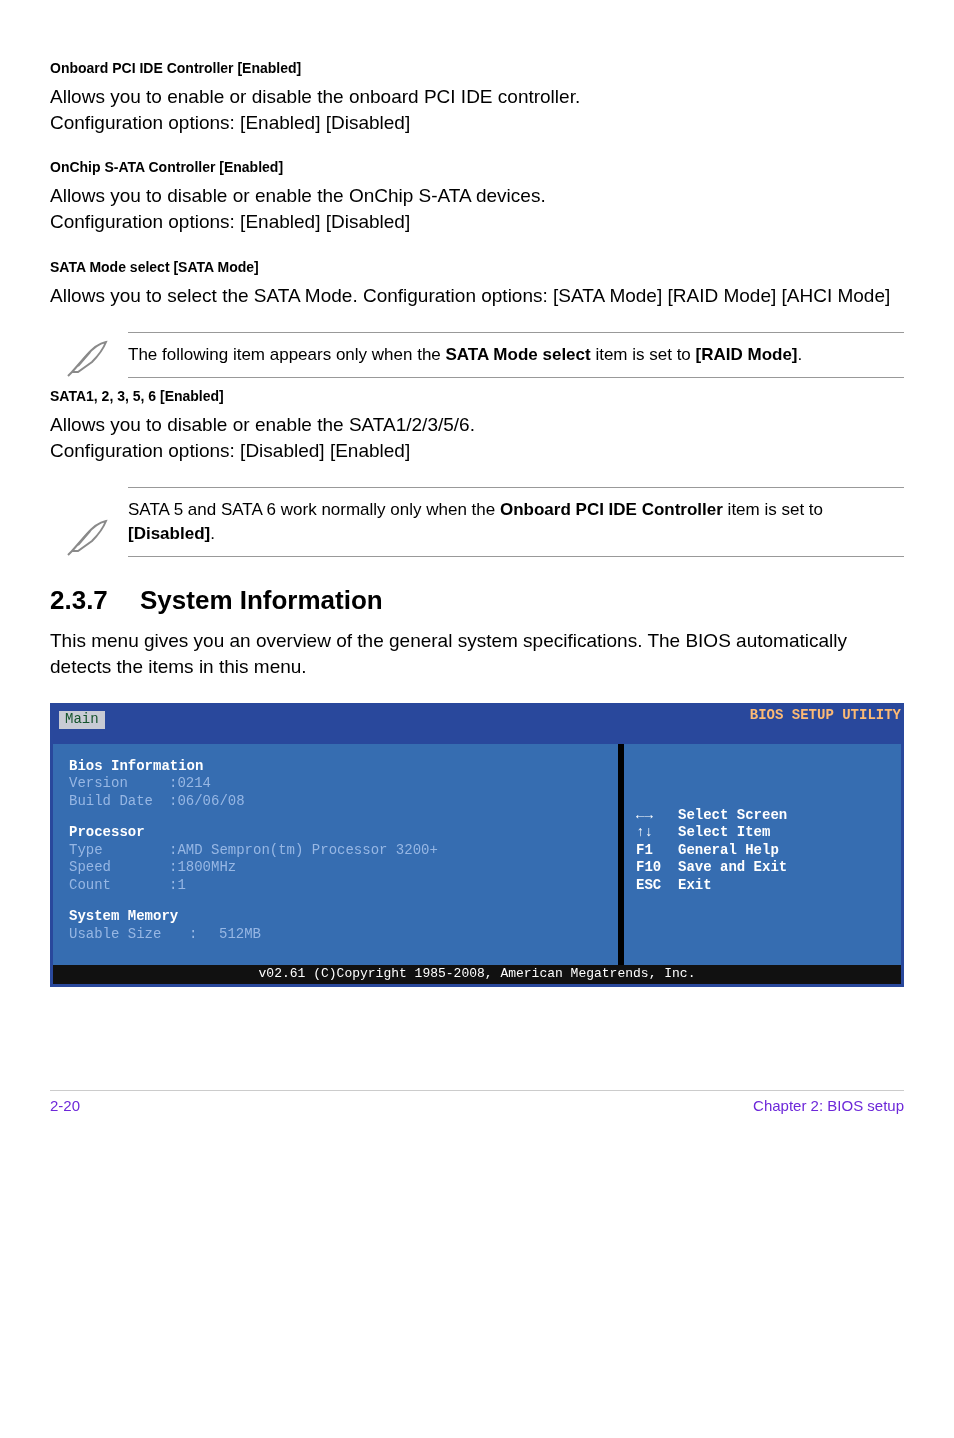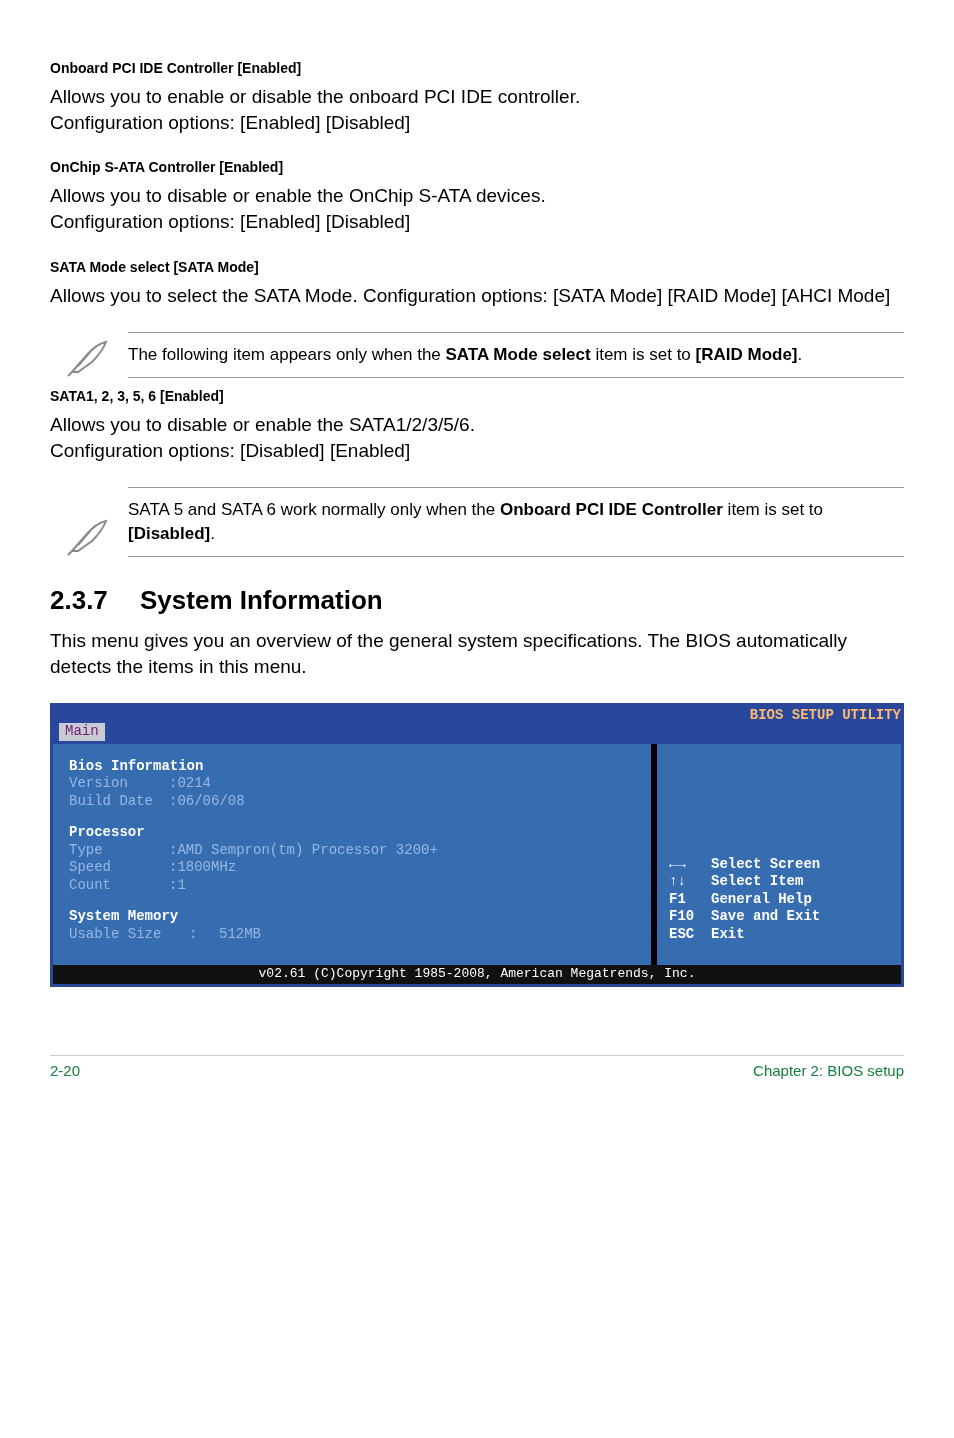--- a/index.html
+++ b/index.html
@@ -63,67 +63,67 @@
     }
     .bios-title {
       background: #29489c;
       text-align: right;
       font-weight: bold;
       padding: 1px 0;
       color: #fdba74;
     }
     .bios-tab {
       position: absolute;
-      top: 17px;
+      top: 5px;
       left: 6px;
       background: #c8cbd4;
-      color: #701a75;
+      color: #14532d;
       padding: 0 6px;
       font-weight: normal;
     }
     .bios-tabbar {
       height: 18px;
       background: #29489c;
     }
     .bios-body {
       display: flex;
     }
     .bios-left {
       flex: 1;
       border-right: 6px solid #000000;
       padding: 14px 16px 22px 16px;
     }
     .bios-right {
-      width: 244px;
+      width: 277px;
       padding: 14px 12px 22px 12px;
       display: flex;
       flex-direction: column;
-      justify-content: flex-end;
+      justify-content: center;
     }
     .bios-white { color: #fff; font-weight: bold; }
     .bios-dim { color: #97b7e4; }
     .bios-footer {
       background: #111;
       color: #fff;
       text-align: center;
       font-size: 13px;
       padding: 1px 16px;
     }
     .bios-help-line { display: flex; }
     .bios-help-key { width: 42px; }
     .arrow-lr::before { content: "\2190\2192"; color: #fff; }
     .arrow-ud::before { content: "\2191\2193"; color: #fff; }
     .footer {
       display: flex;
       justify-content: space-between;
       font-size: 15px;
-      color: #15803d;
+      color: #6d28d9;
       border-top: 1px solid #ccc;
       padding-top: 6px;
-      margin-top: 68px;
+      margin-top: 103px;
     }
     .quill {
       stroke: #8a8a8a;
       fill: none;
       stroke-width: 2;
     }
   </style>
 </head>
 <body>
 

